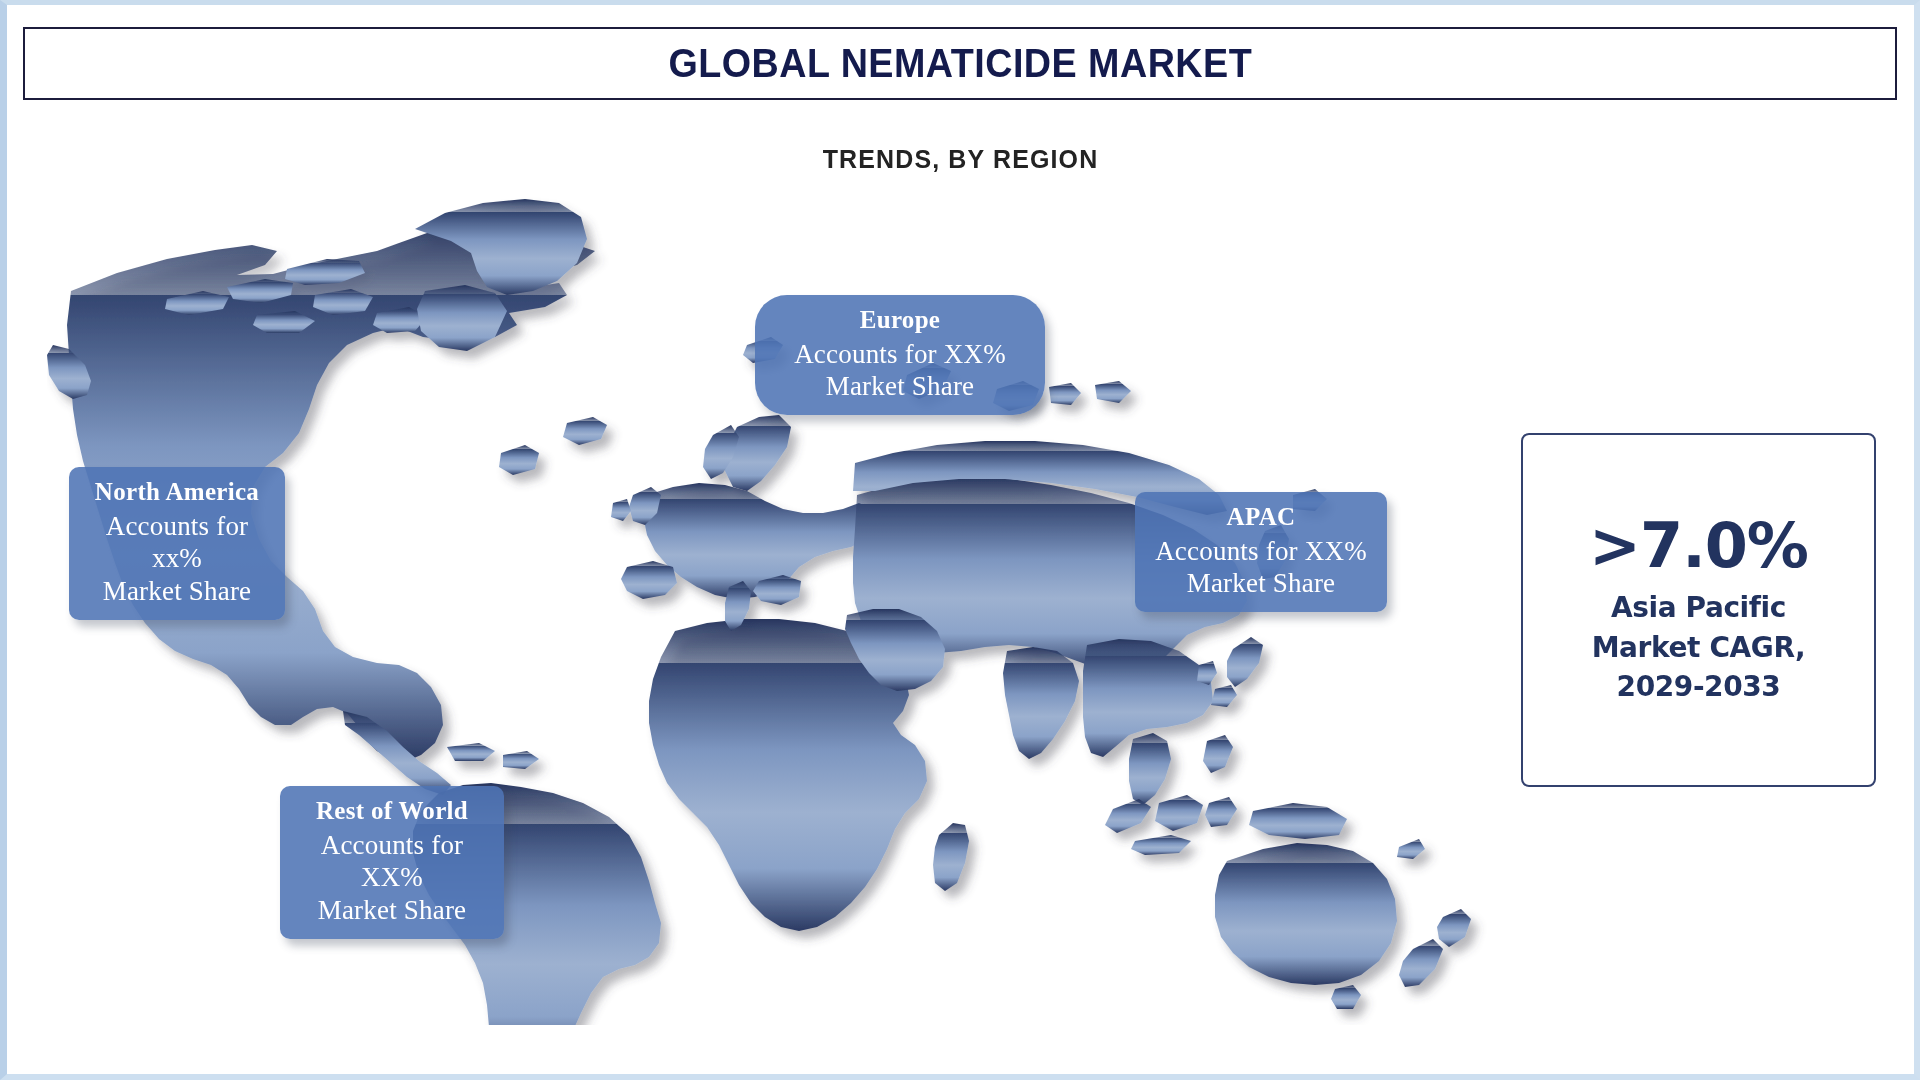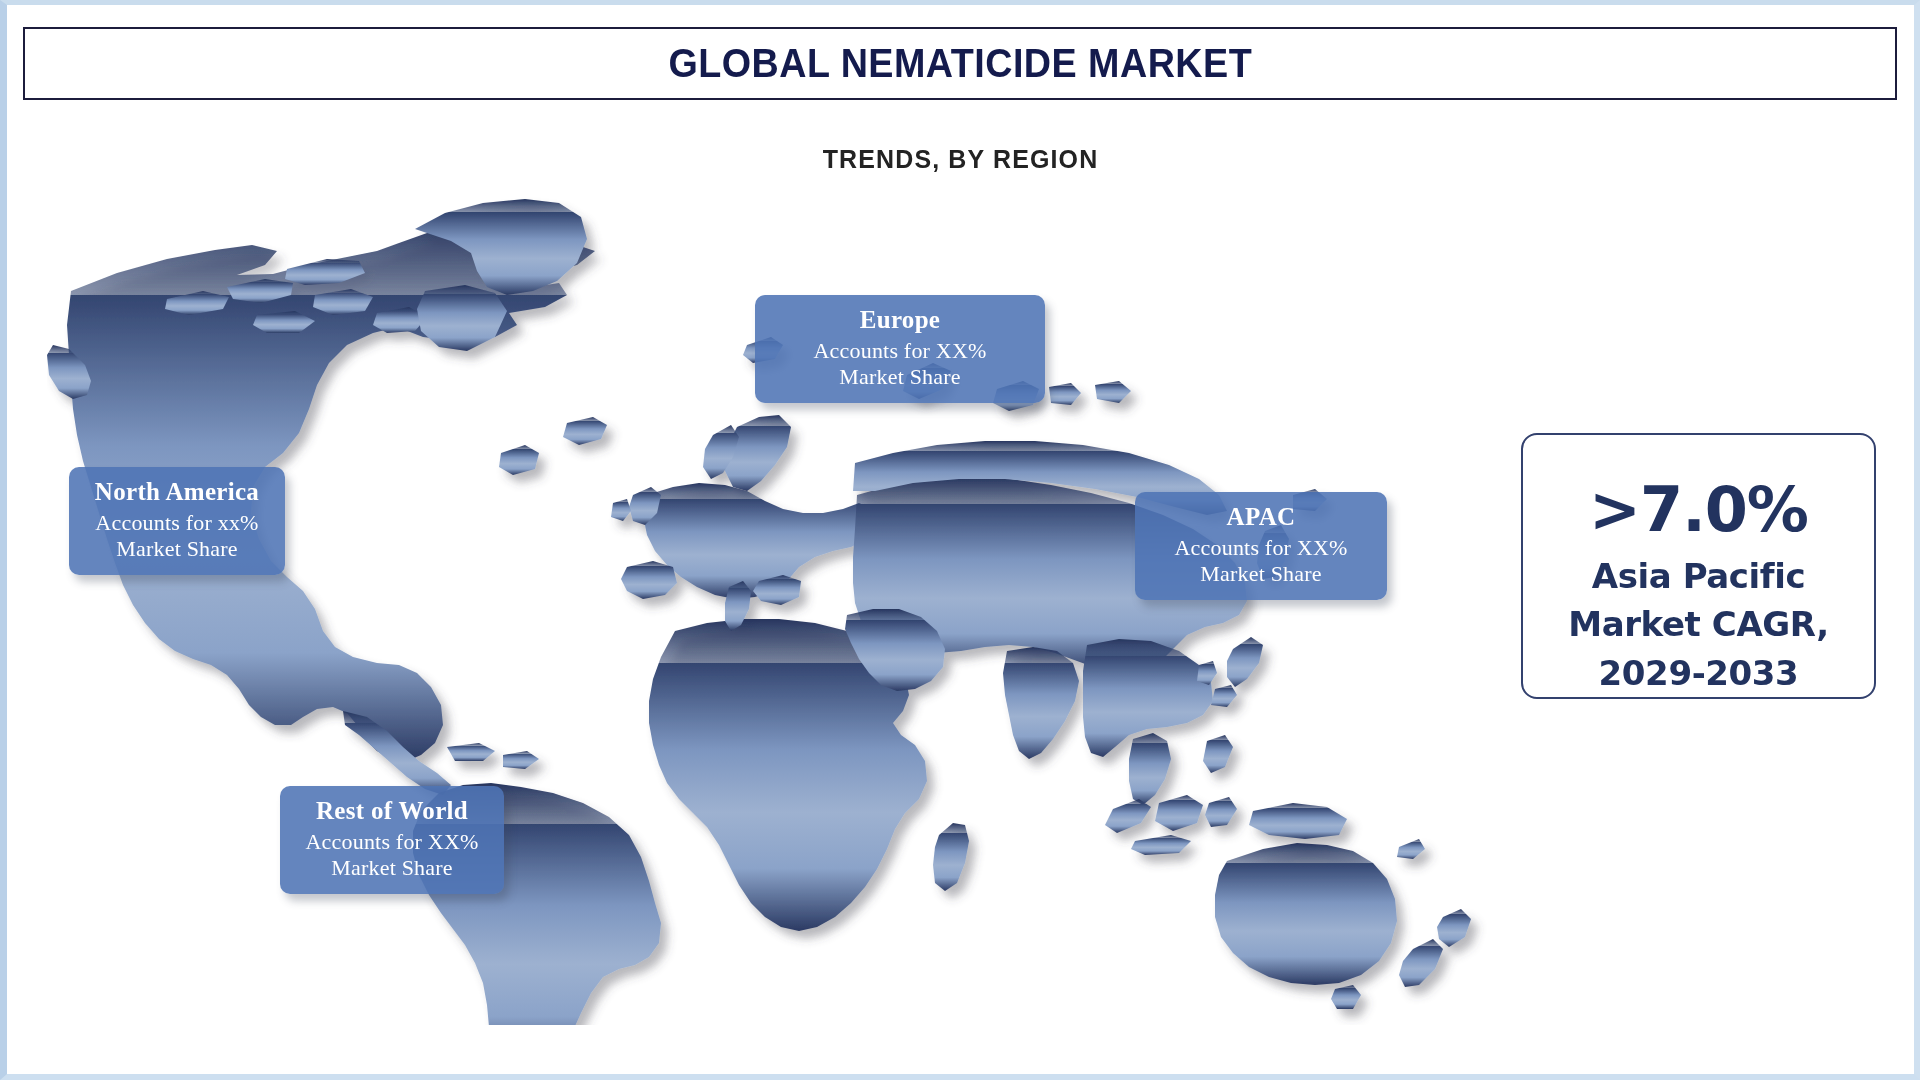--- a/index.html
+++ b/index.html
@@ -96,59 +96,59 @@
     font-family: "Liberation Serif", serif;
     line-height: 1.22;
   }
   .region-name {
     font-weight: bold;
     font-size: 25px;
     letter-spacing: 0.3px;
     margin-bottom: 2px;
   }
   .region-line {
-    font-size: 22px;
+    font-size: 27px;
     font-weight: normal;
     letter-spacing: 0.2px;
   }
 
   #box-north-america { left: 62px;   top: 462px; width: 216px; }
-  #box-europe        { left: 748px;  top: 290px; width: 290px; }
+  #box-europe        { left: 748px;  top: 290px; width: 290px; border-radius: 32px; }
   #box-apac          { left: 1128px; top: 487px; width: 252px; }
   #box-rest-of-world { left: 273px;  top: 781px; width: 224px; }
 
   
   .cagr-card {
     position: absolute;
     left: 1514px;
     top: 428px;
     width: 355px;
-    height: 266px;
+    height: 354px;
     box-sizing: border-box;
     border: 2px solid #33416e;
-    border-radius: 16px;
+    border-radius: 8px;
     background: #ffffff;
     display: flex;
     flex-direction: column;
     align-items: center;
-    justify-content: flex-end;
+    justify-content: center;
     color: #22335f;
   }
   .cagr-value {
     font-family: "DejaVu Sans", sans-serif;
     font-weight: bold;
     font-size: 62px;
     letter-spacing: -1px;
     line-height: 1.05;
     margin-bottom: 10px;
   }
   .cagr-line {
     font-family: "DejaVu Sans", sans-serif;
     font-weight: bold;
-    font-size: 34px;
+    font-size: 28px;
     line-height: 1.42;
     letter-spacing: -0.4px;
     white-space: nowrap;
   }
 </style>
 </head>
 <body>
 
 <div class="page">
   <div class="page-inner">

